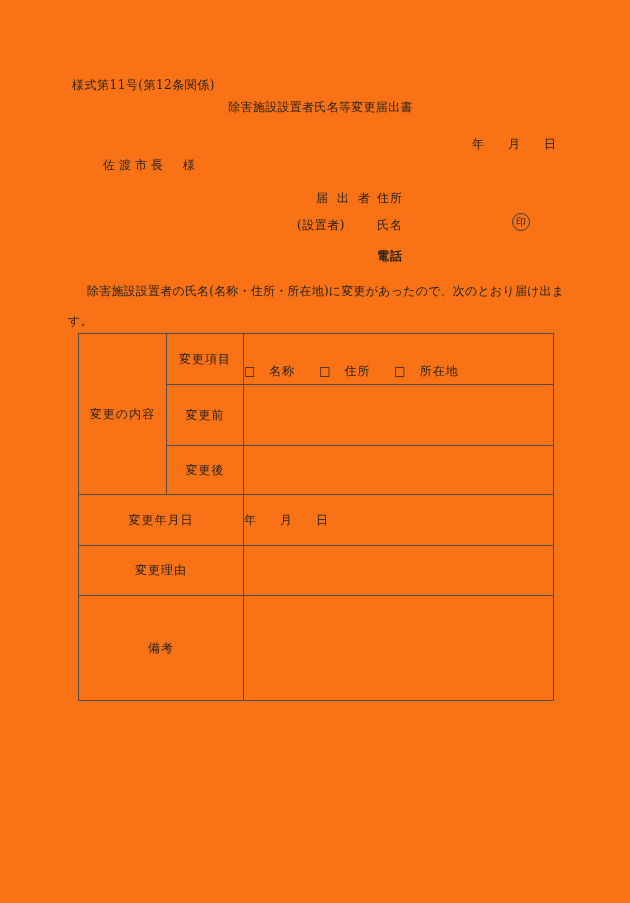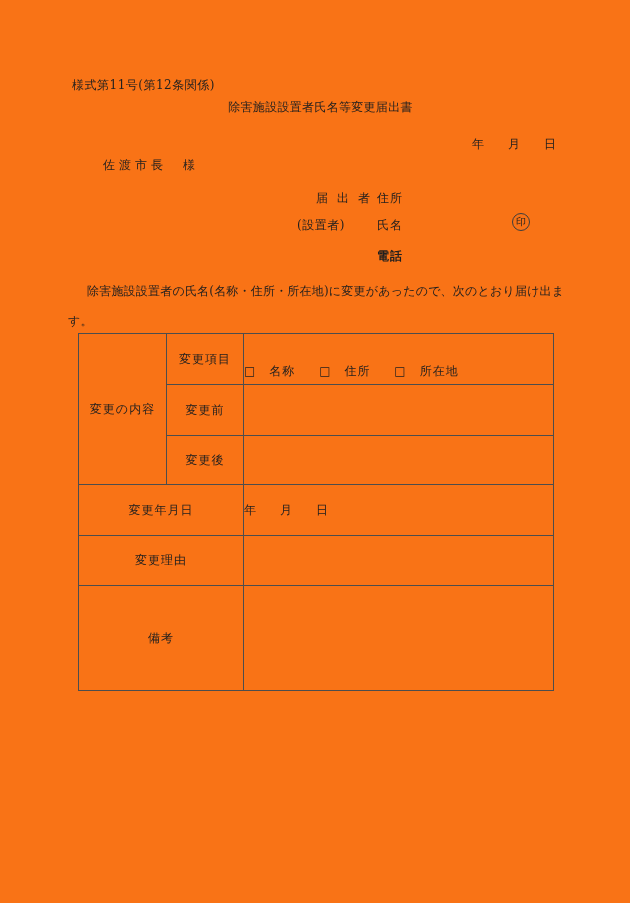--- a/index.html
+++ b/index.html
@@ -69,21 +69,21 @@
     vertical-align: middle;
   }
   td.label-cell {
     text-align: center;
     letter-spacing: 1px;
   }
   td.value-cell {
     text-align: left;
   }
   .r1 { height: 51px; }
-  .r2 { height: 51px; padding-left: 37px; }
+  .r2 { height: 61px; padding-left: 37px; }
   .r3 { height: 49px; }
   .r4 { height: 51px; padding-left: 28px; }
   .r5 { height: 50px; }
   .r6 { height: 105px; }
 
   .options-cell { padding-left: 30px; }
   .opt { display: inline-block; margin-top: 24px; }
   .opt + .opt { margin-left: 20px; }
   .opt .box { display: inline-block; }
   .opt .opt-label { margin-left: 14px; letter-spacing: 1px; }

